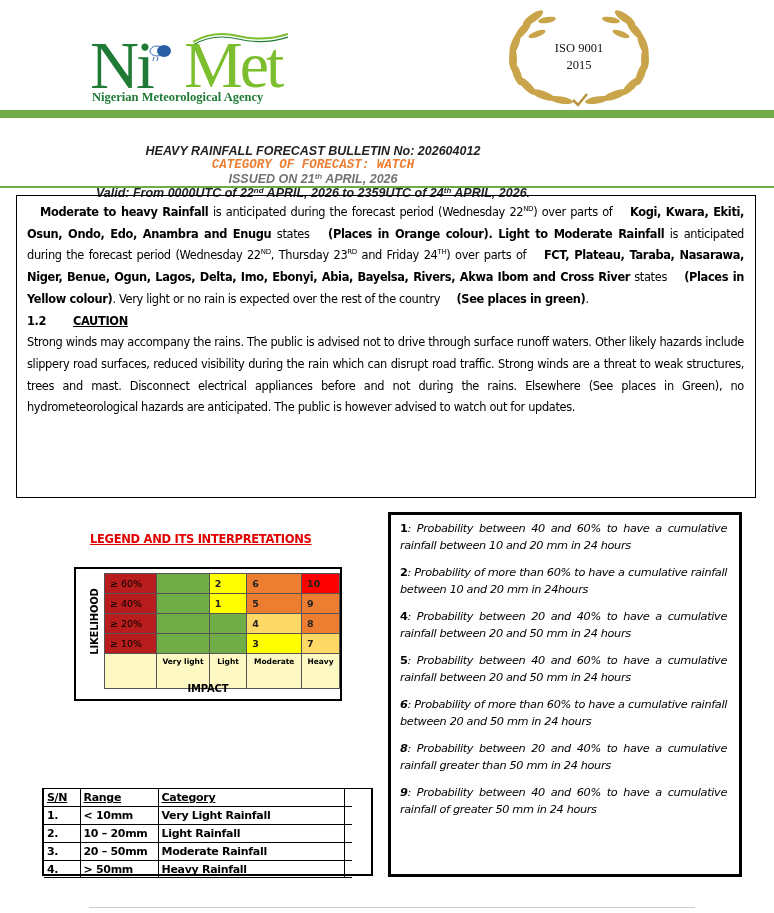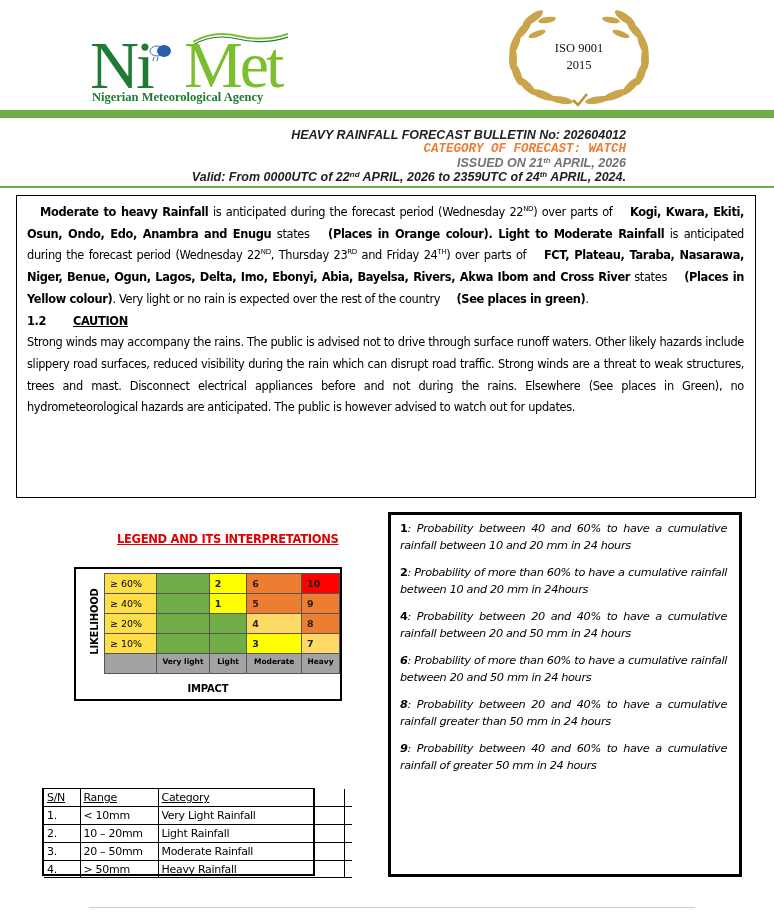--- a/index.html
+++ b/index.html
@@ -12,21 +12,21 @@
   .logo .cloud { position: absolute; left: 60px; top: 25px; width: 26px; height: 20px; }
   .logo .ni { position: absolute; left: 2px; top: 14px; font-family: "Liberation Serif", serif; font-size: 68px; line-height: 66px; color: #1e7a34; letter-spacing: -3px; }
   .logo .met { position: absolute; left: 96px; top: 14px; font-family: "Liberation Serif", serif; font-size: 66px; line-height: 66px; color: #7cbf2e; letter-spacing: -3px; }
   .logo .agency { position: absolute; left: 4px; top: 72px; font-family: "Liberation Serif", serif; font-weight: bold; font-size: 12.5px; color: #1e7a34; white-space: nowrap; }
 
   .iso { position: absolute; left: 503px; top: 4px; width: 152px; height: 106px; }
   .iso .iso-text { position: absolute; left: 0; width: 152px; top: 36px; text-align: center; font-family: "Liberation Serif", serif; font-size: 12.5px; line-height: 17px; color: #111; }
 
   .green-bar { position: absolute; left: 0; top: 110px; width: 774px; height: 8px; background: #70ad47; }
 
-  .bulletin { position: absolute; left: 0; width: 626px; text-align: right; font-style: italic; font-weight: bold; font-size: 12.5px; line-height: 14px; }
+  .bulletin { position: absolute; left: 0; width: 626px; text-align: center; font-style: italic; font-weight: bold; font-size: 12.5px; line-height: 14px; margin-top: 16px; }
   .b1 { top: 128px; color: #222; }
   .b2 { top: 142px; color: #ed7d31; font-family: Liberation Mono, monospace; }
   .b3 { top: 156px; color: #737373; }
   .b4 { top: 170px; color: #222; }
   .bulletin sup { font-size: 8px; vertical-align: 4px; line-height: 0; }
   .thin-green { position: absolute; left: 0; top: 186px; width: 774px; height: 2px; background: #70ad47; }
 
   
   .interp-box { position: absolute; left: 16px; top: 195px; width: 740px; height: 303px; border: 1.5px solid #000; padding: 6px 11px 0 10px; font-family: "DejaVu Sans", sans-serif; font-size: 11.4px; line-height: 21.7px; text-align: justify; letter-spacing: -0.35px; }
   .sec-head { font-weight: bold; }
@@ -35,31 +35,31 @@
   .interp-box b { font-weight: bold; margin-left: 13px; }
   .interp-box sup { font-size: 7px; vertical-align: 5px; line-height: 0; }
   .para { margin-bottom: 0; }
 
   
   .legend-title { position: absolute; left: 90px; top: 532px; font-family: "DejaVu Sans", sans-serif; font-weight: bold; font-size: 11.5px; color: #e00000; text-decoration: underline; letter-spacing: -0.3px; }
   .matrix-wrap { position: absolute; left: 74px; top: 567px; width: 268px; height: 134px; border: 2px solid #000; }
   .likelihood-label { position: absolute; left: -22px; top: 47px; width: 80px; transform: rotate(-90deg); font-family: "DejaVu Sans", sans-serif; font-weight: bold; font-size: 10px; text-align: center; letter-spacing: -0.2px; }
   .matrix { position: absolute; left: 28px; top: 4px; border-collapse: collapse; }
   .matrix td { border: 1px solid #555; height: 20px; font-family: "DejaVu Sans", sans-serif; font-size: 9.5px; padding: 0 5px; vertical-align: middle; }
-  .matrix td.lbl { width: 54px; background: #fde047; }
+  .matrix td.lbl { width: 54px; background: #b91c1c; }
   .matrix td.c1 { width: 55px; }
   .matrix td.c2 { width: 38px; }
   .matrix td.c3 { width: 55px; }
   .matrix td.c4 { width: 38px; }
   .matrix td.num { font-weight: bold; color: #222; }
-  .matrix tr.foot td { height: 20px; font-size: 7.5px; font-weight: bold; text-align: center; vertical-align: top; padding-top: 3px; background: #a3a3a3; }
+  .matrix tr.foot td { height: 35px; font-size: 7.5px; font-weight: bold; text-align: center; vertical-align: top; padding-top: 3px; background: #fef9c3; }
   .impact-label { position: absolute; left: 0; width: 264px; top: 114px; text-align: center; font-family: "DejaVu Sans", sans-serif; font-weight: bold; font-size: 10px; letter-spacing: -0.2px; }
 
   
-  .range-wrap { position: absolute; left: 42px; top: 788px; width: 273px; height: 88px; border: 2.5px solid #000; border-top: 1px solid #000; border-left: 2.5px solid #000; }
+  .range-wrap { position: absolute; left: 42px; top: 788px; width: 331px; height: 88px; border: 2.5px solid #000; border-top: 1px solid #000; border-left: 2.5px solid #000; font-weight: bold; }
   .range-table { border-collapse: collapse; width: 308px; }
   .range-table td { border: 1px solid #000; border-top: none; font-family: "DejaVu Sans", sans-serif; font-size: 11px; height: 17.8px; padding: 0 3px; vertical-align: middle; letter-spacing: -0.3px; }
   .range-table tr td:first-child { border-left: none; }
   .range-table .hdr td { text-decoration: underline; }
   .range-table td.sn { width: 36px; }
   .range-table td.rg { width: 78px; }
   .range-table td.ct { width: 186px; }
   .range-table td.ex { width: 8px; border-right: none; }
 
   
@@ -119,32 +119,32 @@
     <div>ISO 9001</div>
     <div>2015</div>
   </div>
 </div>
 
 <div class="green-bar"></div>
 
 <div class="bulletin b1">HEAVY RAINFALL FORECAST BULLETIN No: 202604012</div>
 <div class="bulletin b2" style="color: rgb(237, 125, 49);">CATEGORY OF FORECAST: WATCH</div>
 <div class="bulletin b3"><span>ISSUED ON 21</span><sup>th</sup><span> APRIL, 2026</span></div>
-<div class="bulletin b4"><span>Valid: From 0000UTC of 22</span><sup>nd</sup><span> APRIL, 2026 to 2359UTC of 24</span><sup>th</sup><span> APRIL, 2024.</span></div>
+<div class="bulletin b4"><span>Valid: From 0000UTC of 22</span><sup>nd</sup><span> APRIL, 2026 to 2359UTC of 24</span><sup>th</sup><span> APRIL, 2026.</span></div>
 <div class="thin-green"></div>
 
 <div class="interp-box">
   <div class="para"><b>Moderate to heavy Rainfall</b><span> is anticipated during the forecast period (Wednesday 22</span><sup>ND</sup><span>) over parts of </span><b>Kogi, Kwara, Ekiti, Osun, Ondo, Edo, Anambra and Enugu</b><span> states </span><b>(Places in Orange colour). Light to Moderate Rainfall</b><span> is anticipated during the forecast period (Wednesday 22</span><sup>ND</sup><span>, Thursday 23</span><sup>RD</sup><span> and Friday 24</span><sup>TH</sup><span>) over parts of </span><b>FCT, Plateau, Taraba, Nasarawa, Niger, Benue, Ogun, Lagos, Delta, Imo, Ebonyi, Abia, Bayelsa, Rivers, Akwa Ibom and Cross River</b><span> states </span><b>(Places in Yellow colour)</b><span>. Very light or no rain is expected over the rest of the country </span><b>(See places in green)</b><span>.</span></div>
   <div class="sec-head">
     <span class="sec-num">1.2</span><span class="sec-title">CAUTION</span>
   </div>
   <div class="para">Strong winds may accompany the rains. The public is advised not to drive through surface runoff waters. Other likely hazards include slippery road surfaces, reduced visibility during the rain which can disrupt road traffic. Strong winds are a threat to weak structures, trees and mast. Disconnect electrical appliances before and not during the rains. Elsewhere (See places in Green), no hydrometeorological hazards are anticipated. The public is however advised to watch out for updates.</div>
 </div>
 
-<div class="legend-title" style="color: rgb(224, 0, 0); margin-left: 27px;">LEGEND AND ITS INTERPRETATIONS</div>
+<div class="legend-title" style="color: rgb(224, 0, 0);">LEGEND AND ITS INTERPRETATIONS</div>
 <div class="matrix-wrap">
   <div class="likelihood-label">LIKELIHOOD</div>
   <table class="matrix">
     <tbody id="matrix-body">
         <tr>
           <td class="lbl">≥ 60%</td>
           <td class="c1 num" style="background: rgb(112, 173, 71);"></td>
           <td class="c2 num" style="background: rgb(255, 255, 0);">2</td>
           <td class="c3 num" style="background: rgb(237, 125, 49);">6</td>
           <td class="c4 num" style="background: rgb(255, 0, 0);">10</td>
@@ -216,18 +216,19 @@
           <td class="ex"></td>
         </tr>
       </tbody>
   </table>
 </div>
 
 <div class="prob-box" id="prob-box">
     <div class="prob-item"><span class="pn">1</span><span>: Probability between 40 and 60% to have a cumulative rainfall between 10 and 20 mm in 24 hours</span></div>
     <div class="prob-item"><span class="pn">2</span><span>: Probability of more than 60% to have a cumulative rainfall between 10 and 20 mm in 24hours</span></div>
     <div class="prob-item"><span class="pn">4</span><span>: Probability between 20 and 40% to have a cumulative rainfall between 20 and 50 mm in 24 hours</span></div>
+    <div class="prob-item"><span class="pn">5</span><span>: Probability between 40 and 60% to have a cumulative rainfall between 20 and 50 mm in 24 hours</span></div>
     <div class="prob-item"><span class="pn it">6</span><span>: Probability of more than 60% to have a cumulative rainfall between 20 and 50 mm in 24 hours</span></div>
     <div class="prob-item"><span class="pn it">8</span><span>: Probability between 20 and 40% to have a cumulative rainfall greater than 50 mm in 24 hours</span></div>
     <div class="prob-item"><span class="pn it">9</span><span>: Probability between 40 and 60% to have a cumulative rainfall of greater 50 mm in 24 hours</span></div>
   </div>
 
 <div class="bottom-line"></div>
 
 </body></html>

